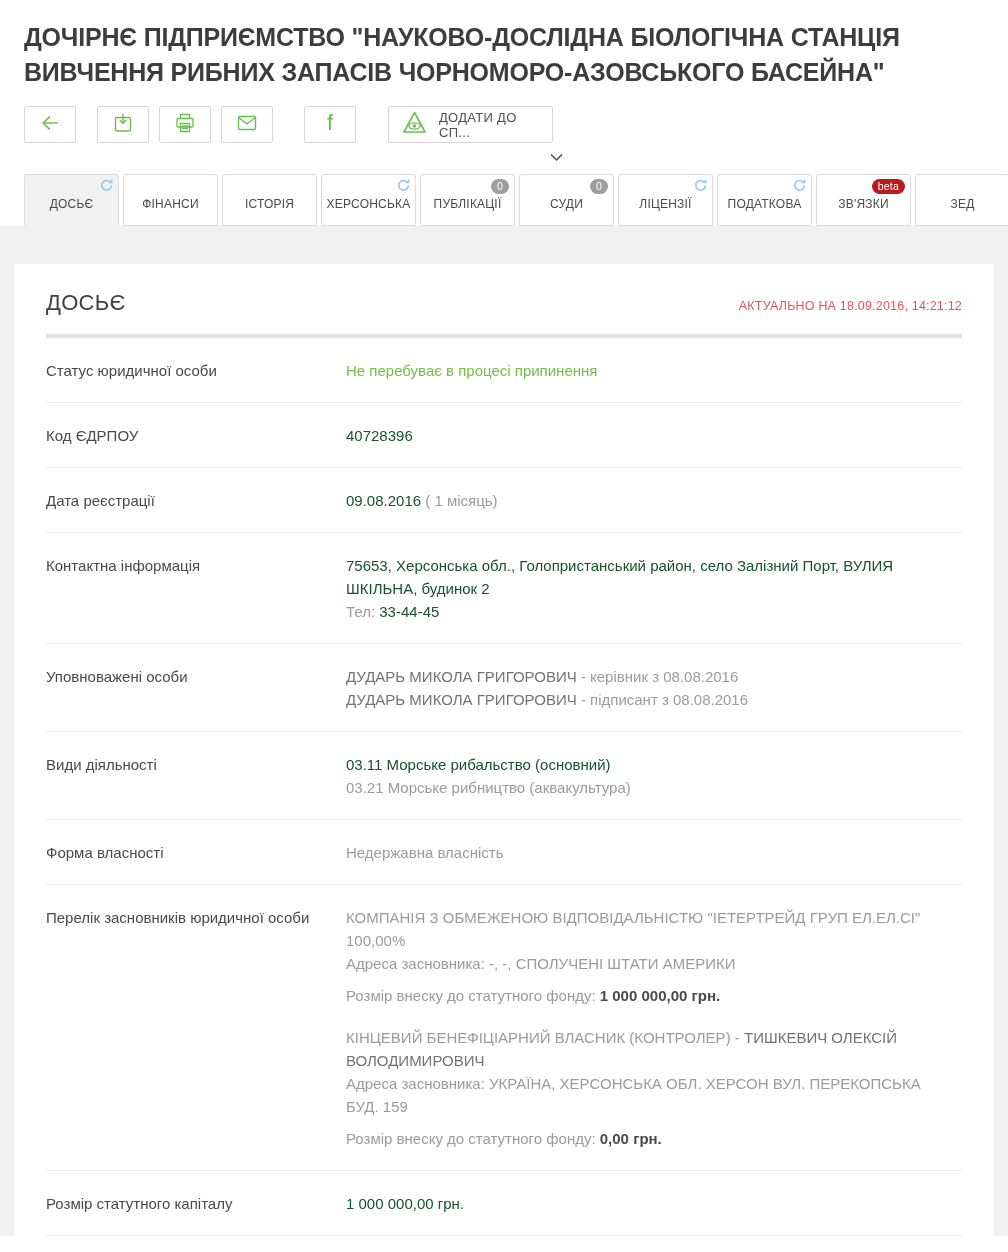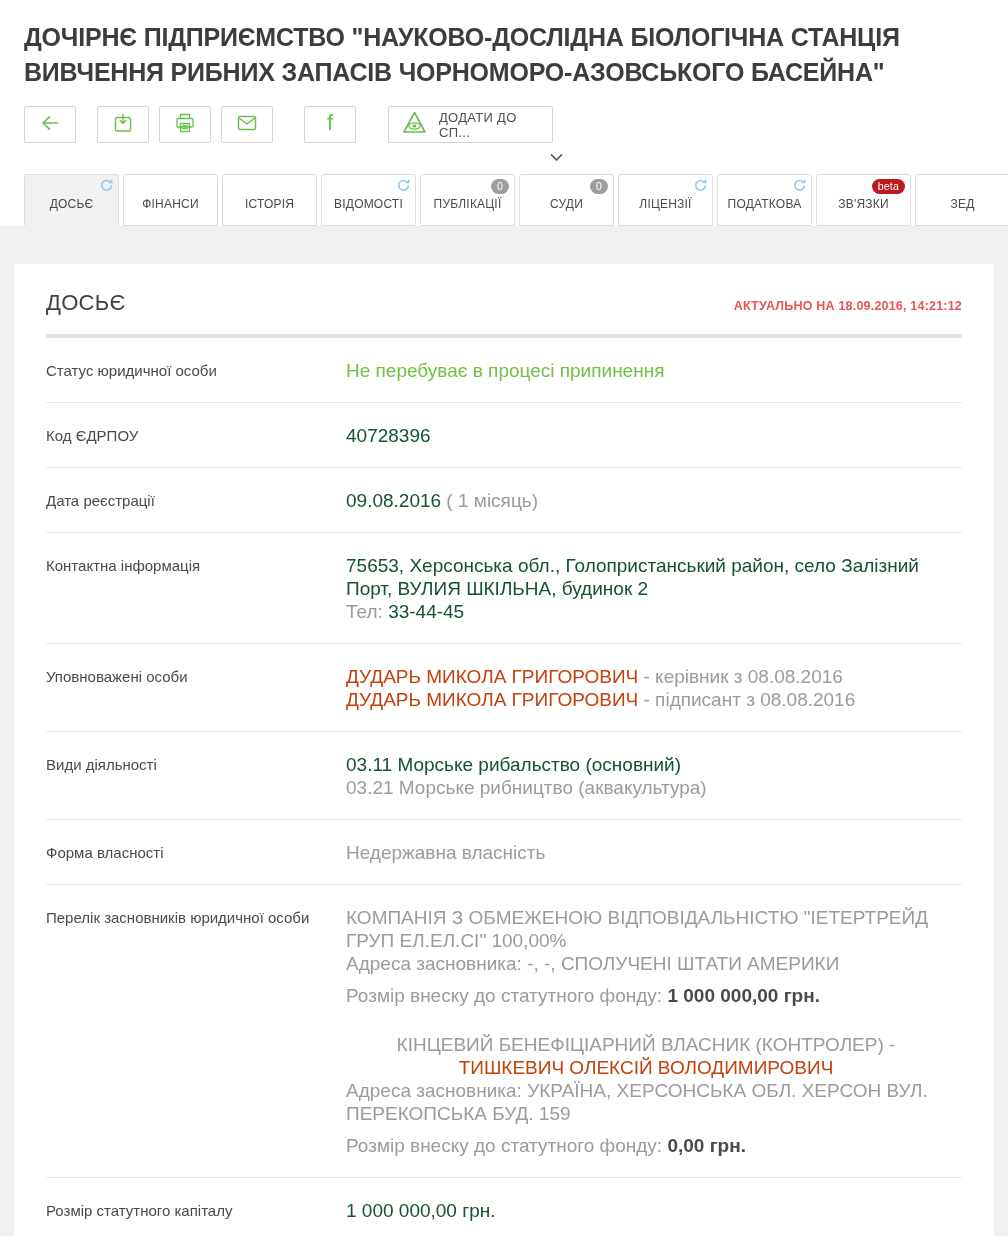--- a/index.html
+++ b/index.html
@@ -45,34 +45,34 @@
     position:absolute; top:4px; right:5px;
     color:#fff; font-size:10.5px; line-height:15px; padding:0 6px; border-radius:8px;
   }
   .tab-badge { background:#9e9e9e; }
   .tab-beta  { background:#b91c1c; }
   
   .content-bg { background:#f1f1f1; height:1010px; padding-top:38px; }
   .card { background:#fff; margin:0 14px; padding:26px 32px 0 32px; height:972px; overflow:hidden; }
   .card-head { display:flex; justify-content:space-between; align-items:flex-start; }
   .card-title { font-size:22px; font-weight:500; color:#3f3f3f; letter-spacing:0.3px; }
-  .updated { margin-top:9px; font-size:12.5px; font-weight:700; color:#e85454; letter-spacing:0.2px; }
+  .updated { margin-top:9px; font-size:12.5px; font-weight:400; color:#e85454; letter-spacing:0.2px; }
   .thick-divider { height:4px; background:#e3e3e3; margin-top:18px; }
   
   .row { display:flex; padding:21px 0 20px 0; border-bottom:1px solid #e9e9e9; }
   .row-label { width:300px; flex:none; padding-right:24px; font-size:15px; line-height:23px; color:#4a4a4a; }
-  .row-value { flex:1; max-width:600px; font-size:19px; line-height:23px; }
+  .row-value { flex:1; max-width:600px; font-size:15px; line-height:23px; }
   .vline { margin:0; }
   .vline.smallgap { margin-top:9px; }
-  .vline.biggap { margin-top:26px;text-align:center; }
+  .vline.biggap { margin-top:19px; }
   .t-dark  { color:#14532d; }
   .t-bold  { color:#4a4a4a; font-weight:700; }
   .t-muted { color:#9b9b9b; }
   .t-green { color:#72bf44; }
-  a.t-link { color:#c2410c; text-decoration:none; cursor:pointer; }
+  a.t-link { color:#737373; text-decoration:none; cursor:pointer; }
 </style>
 </head>
 <body>
 
 <h1 class="page-title">ДОЧІРНЄ ПІДПРИЄМСТВО "НАУКОВО-ДОСЛІДНА БІОЛОГІЧНА СТАНЦІЯ ВИВЧЕННЯ РИБНИХ ЗАПАСІВ ЧОРНОМОРО-АЗОВСЬКОГО БАСЕЙНА"</h1>
 
 <div class="toolbar">
   <div class="tbtn square">
     <span>
       <svg width="24" height="24" viewBox="0 0 24 24" fill="none" stroke="#6abf4b" stroke-width="1.6" stroke-linecap="round" stroke-linejoin="round">
@@ -143,21 +143,21 @@
       <span class="tab-label">ФІНАНСИ</span>
     </div>
     <div class="tab">
       <span class="tab-label">ІСТОРІЯ</span>
     </div>
     <div class="tab">
       <span class="tab-ind"><svg width="15" height="15" viewBox="0 0 16 16" fill="none" stroke="#93c9f0" stroke-width="1.8" stroke-linecap="round" stroke-linejoin="round">
           <path d="M13.1 8.6a5.1 5.1 0 1 1-1.3-4.3"></path>
           <path d="M13.5 2.4v2.4h-2.4"></path>
         </svg></span>
-      <span class="tab-label">ВІДОМОСТІ</span>
+      <span class="tab-label">ХЕРСОНСЬКА</span>
     </div>
     <div class="tab">
       <span class="tab-badge">0</span>
       <span class="tab-label">ПУБЛІКАЦІЇ</span>
     </div>
     <div class="tab">
       <span class="tab-badge">0</span>
       <span class="tab-label">СУДИ</span>
     </div>
     <div class="tab">

